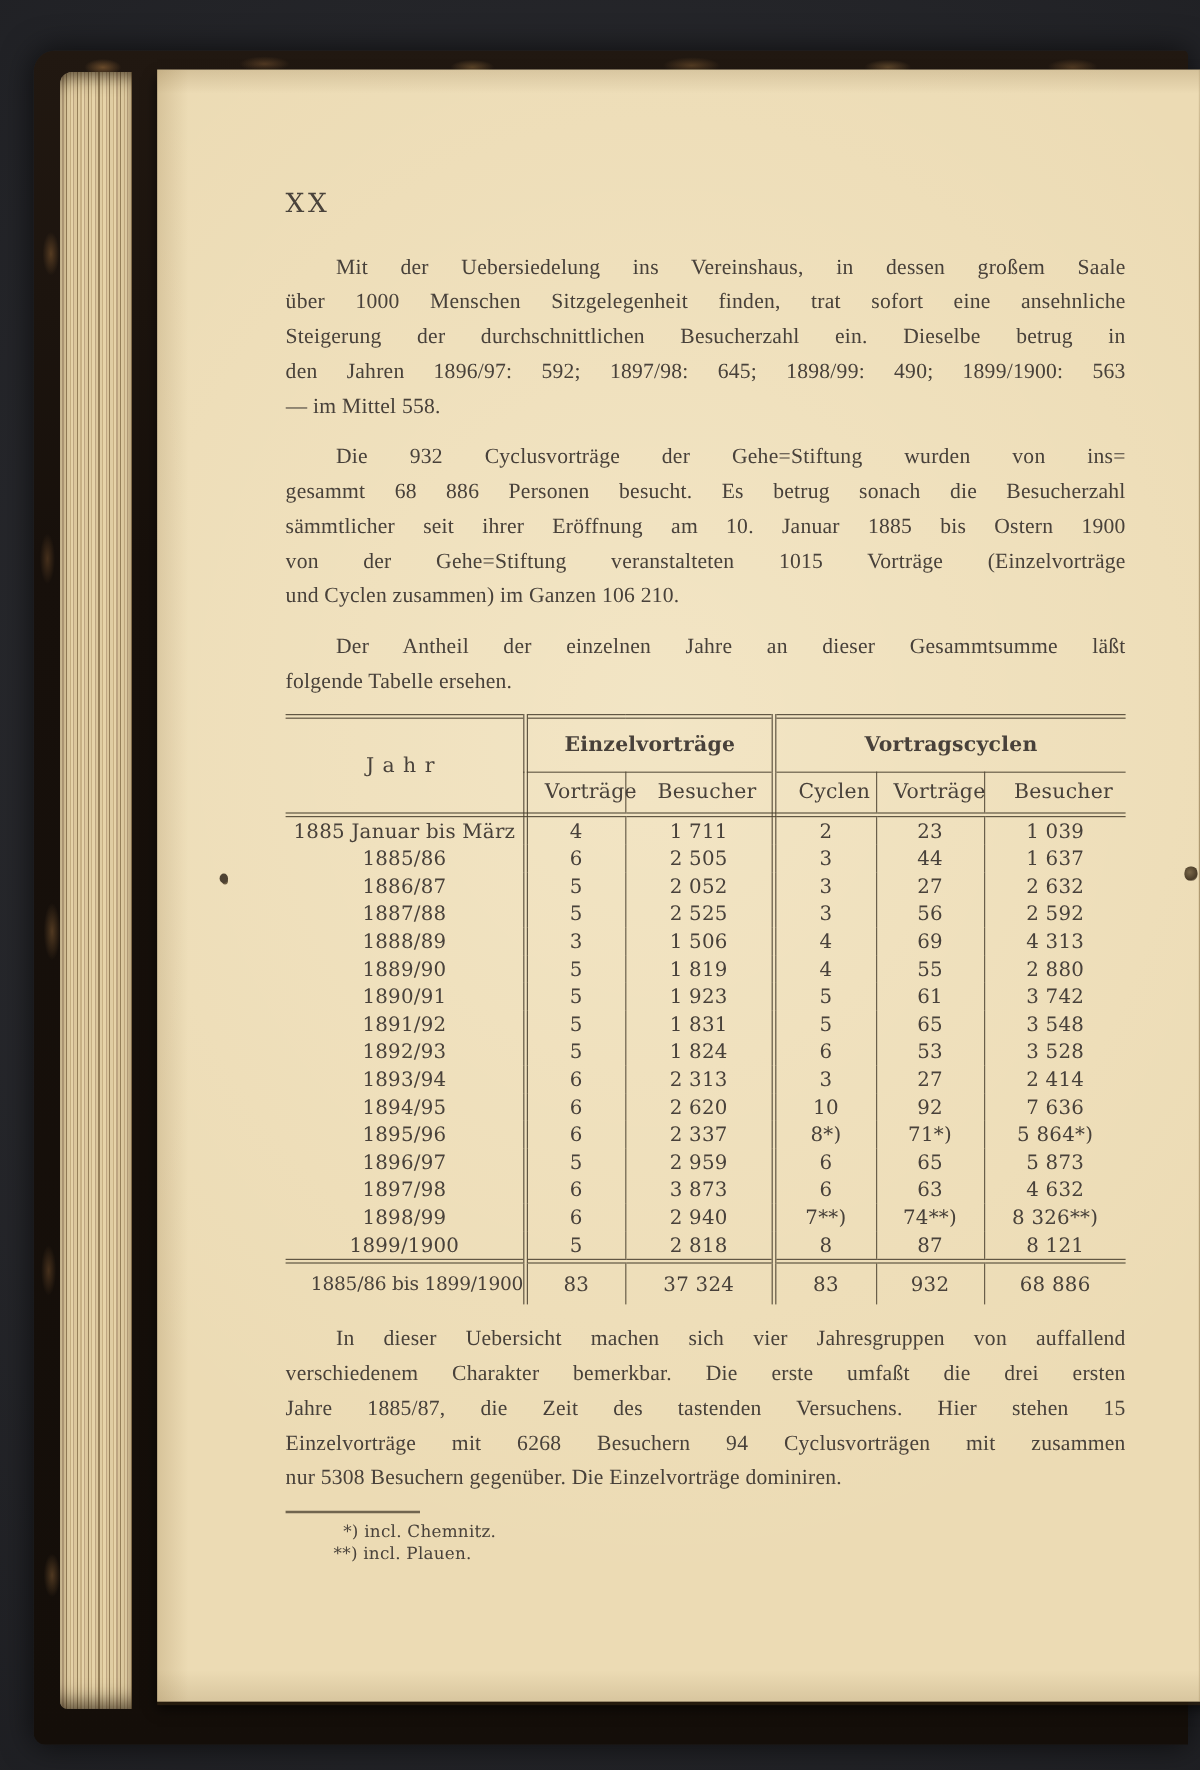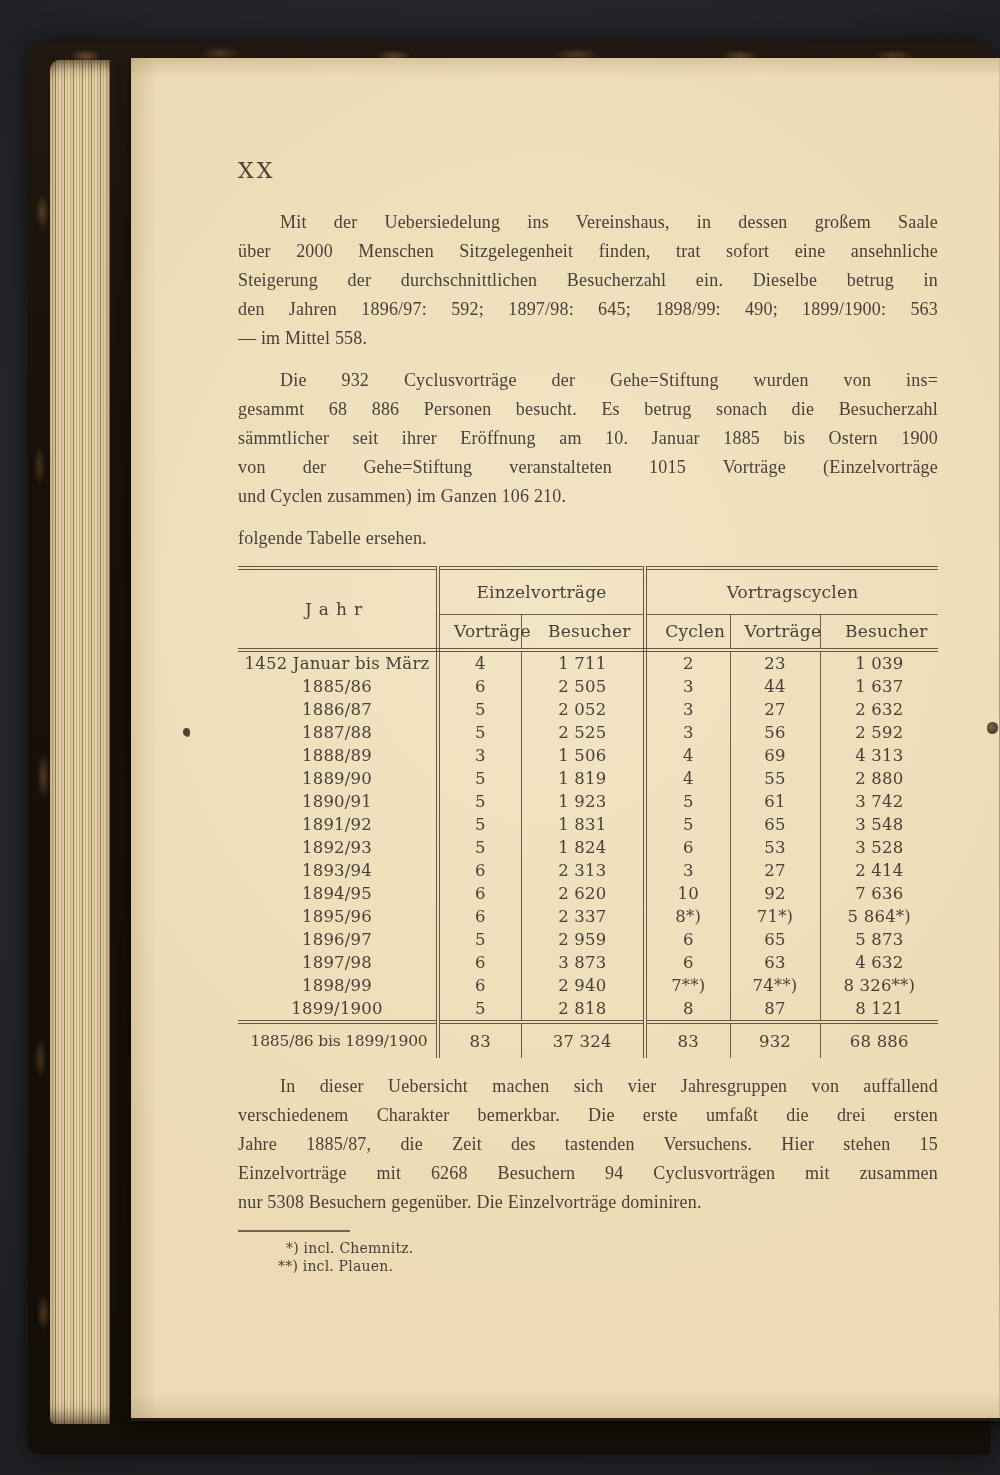--- a/index.html
+++ b/index.html
@@ -91,33 +91,33 @@
     color:#48413a;
   }
   table.stats th, table.stats td{padding:0;font-weight:normal;text-align:center;vertical-align:middle;}
   .col-jahr{width:200px;} .col-evv{width:83px;} .col-evb{width:124px;}
   .col-cc{width:85px;} .col-cv{width:90px;} .col-cb{width:118px;}
   th.jahr-h{
     border-right:4px double rgba(72,62,46,.85);
     border-bottom:4px double rgba(72,62,46,.85);
     font-size:17px;letter-spacing:7px;
   }
-  tr.h1 th.group{height:44px;font-size:17px;border-bottom:1px solid rgba(72,62,46,.8);}
+  tr.h1 th.group{height:44px;font-size:17px;border-bottom:1px solid rgba(72,62,46,.8);font-weight:bold;}
   tr.h1 th.g1{border-right:4px double rgba(72,62,46,.85);}
   tr.h2 th{height:33px;font-size:17px;border-bottom:4px double rgba(72,62,46,.85);padding-left:14px;}
   tr.h2 th.s1, tr.h2 th.s3, tr.h2 th.s4{border-right:1px solid rgba(72,62,46,.8);}
   tr.h2 th.s2{border-right:4px double rgba(72,62,46,.85);}
   tbody td{height:23px;font-size:16.5px;line-height:23px;white-space:nowrap;}
   td.jahr{border-right:4px double rgba(72,62,46,.85);}
   td.evv{border-right:1px solid rgba(72,62,46,.8);}
   td.evb{border-right:4px double rgba(72,62,46,.85);}
   td.cc, td.cv{border-right:1px solid rgba(72,62,46,.8);}
   td.left{text-align:left;padding-left:3px;}
   tfoot td{height:34px;font-size:16.5px;border-top:4px double rgba(72,62,46,.85);white-space:nowrap;}
-  tfoot td.jahr{font-size:15.5px;letter-spacing:-.2px;text-align:center;padding-left:4px;}
+  tfoot td.jahr{font-size:15.5px;letter-spacing:-.2px;text-align:right;padding-left:4px;}
 
   .fnrule{width:112px;height:0;border-top:2px solid rgba(72,62,46,.75);margin:4px 0 7px 0;}
   .footnote{font-size:14px;line-height:18px;color:#48413a;}
   .footnote.f1{padding-left:48px;}
   .footnote.f2{padding-left:40px;}
 </style>
 </head>
 <body>
 
 <div class="backdrop"></div>
@@ -132,33 +132,34 @@
   <div class="speck sp3"></div>
   <div class="speck sp4"></div>
   <div class="speck sp5"></div>
 
   <div class="pageno">XX</div>
 
   <div class="content">
     <div id="paras-before">
         <div class="para">
           <div class="pline first">Mit der Uebersiedelung ins Vereinshaus, in dessen großem Saale</div>
-          <div class="pline">über 2000 Menschen Sitzgelegenheit finden, trat sofort eine ansehnliche</div>
+          <div class="pline">über 1000 Menschen Sitzgelegenheit finden, trat sofort eine ansehnliche</div>
           <div class="pline">Steigerung der durchschnittlichen Besucherzahl ein.  Dieselbe betrug in</div>
           <div class="pline">den Jahren 1896/97: 592; 1897/98: 645; 1898/99: 490; 1899/1900: 563</div>
           <div class="pline last">— im Mittel 558.</div>
         </div>
         <div class="para">
           <div class="pline first">Die 932 Cyclusvorträge der Gehe=Stiftung wurden von ins=</div>
           <div class="pline">gesammt 68 886 Personen besucht.  Es betrug sonach die Besucherzahl</div>
           <div class="pline">sämmtlicher seit ihrer Eröffnung am 10. Januar 1885 bis Ostern 1900</div>
           <div class="pline">von der Gehe=Stiftung veranstalteten 1015 Vorträge (Einzelvorträge</div>
           <div class="pline last">und Cyclen zusammen) im Ganzen 106 210.</div>
         </div>
         <div class="para">
+          <div class="pline first">Der Antheil der einzelnen Jahre an dieser Gesammtsumme läßt</div>
           <div class="pline last">folgende Tabelle ersehen.</div>
         </div>
       </div>
 
     <table class="stats">
       <colgroup>
         <col class="col-jahr">
           <col class="col-evv">
           <col class="col-evb">
         <col class="col-cc">
@@ -174,21 +175,21 @@
         <tr class="h2">
           <th class="s1">Vorträge</th>
           <th class="s2">Besucher</th>
           <th class="s3">Cyclen</th>
           <th class="s4">Vorträge</th>
           <th class="s5">Besucher</th>
         </tr>
       </thead>
       <tbody id="stats-body">
           <tr>
-            <td class="jahr left">1452 Januar bis März</td>
+            <td class="jahr left">1885 Januar bis März</td>
             <td class="evv">4</td>
             <td class="evb">1 711</td>
             <td class="cc">2</td>
             <td class="cv">23</td>
             <td class="cb">1 039</td>
           </tr>
           <tr>
             <td class="jahr">1885/86</td>
             <td class="evv">6</td>
             <td class="evb">2 505</td>

